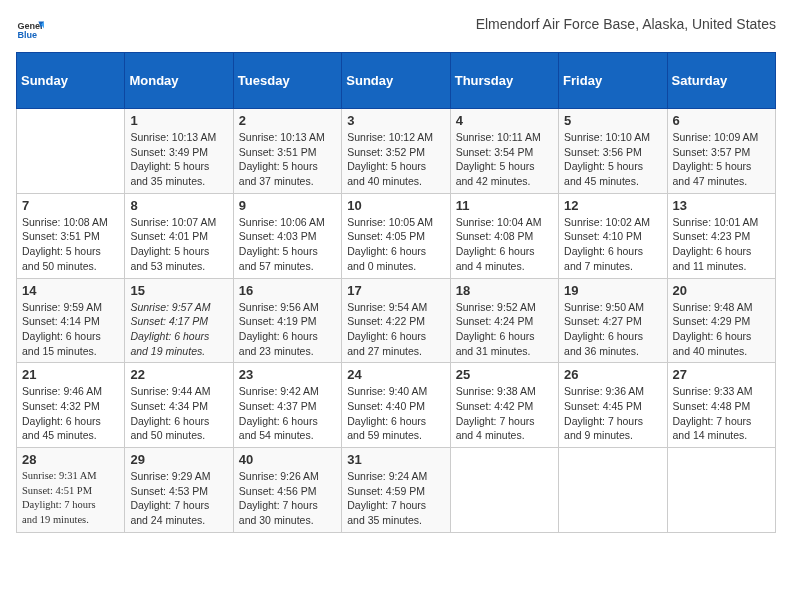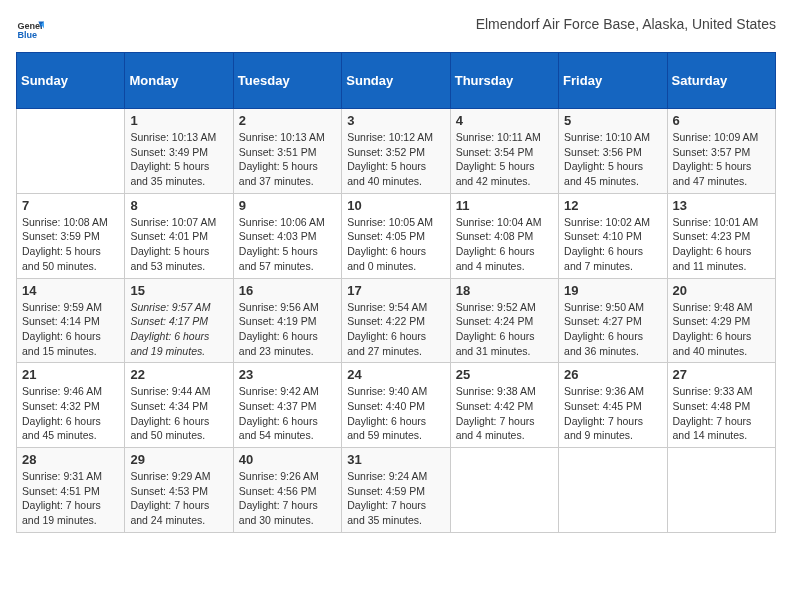--- a/index.html
+++ b/index.html
@@ -150,21 +150,21 @@
           <div class="day-info" style="white-space: pre-line;">Sunrise: 10:09 AM
 Sunset: 3:57 PM
 Daylight: 5 hours
 and 47 minutes.</div>
         </td>
       </tr>
       <tr>
         <td>
           <span class="day-number">7</span>
           <div class="day-info" style="white-space: pre-line;">Sunrise: 10:08 AM
-Sunset: 3:59 PM
+Sunset: 3:51 PM
 Daylight: 5 hours
 and 50 minutes.</div>
         </td>
         <td>
           <span class="day-number">8</span>
           <div class="day-info" style="white-space: pre-line;">Sunrise: 10:07 AM
 Sunset: 4:01 PM
 Daylight: 5 hours
 and 53 minutes.</div>
         </td>
@@ -302,21 +302,21 @@
           <span class="day-number">27</span>
           <div class="day-info" style="white-space: pre-line;">Sunrise: 9:33 AM
 Sunset: 4:48 PM
 Daylight: 7 hours
 and 14 minutes.</div>
         </td>
       </tr>
       <tr>
         <td>
           <span class="day-number">28</span>
-          <div class="day-info" style="white-space: pre-line;">Sunrise: 9:31 AM
+          <div class="day-info" style="white-space: pre-line; font-family: Liberation Serif, serif;">Sunrise: 9:31 AM
 Sunset: 4:51 PM
 Daylight: 7 hours
 and 19 minutes.</div>
         </td>
         <td>
           <span class="day-number">29</span>
           <div class="day-info" style="white-space: pre-line;">Sunrise: 9:29 AM
 Sunset: 4:53 PM
 Daylight: 7 hours
 and 24 minutes.</div>

